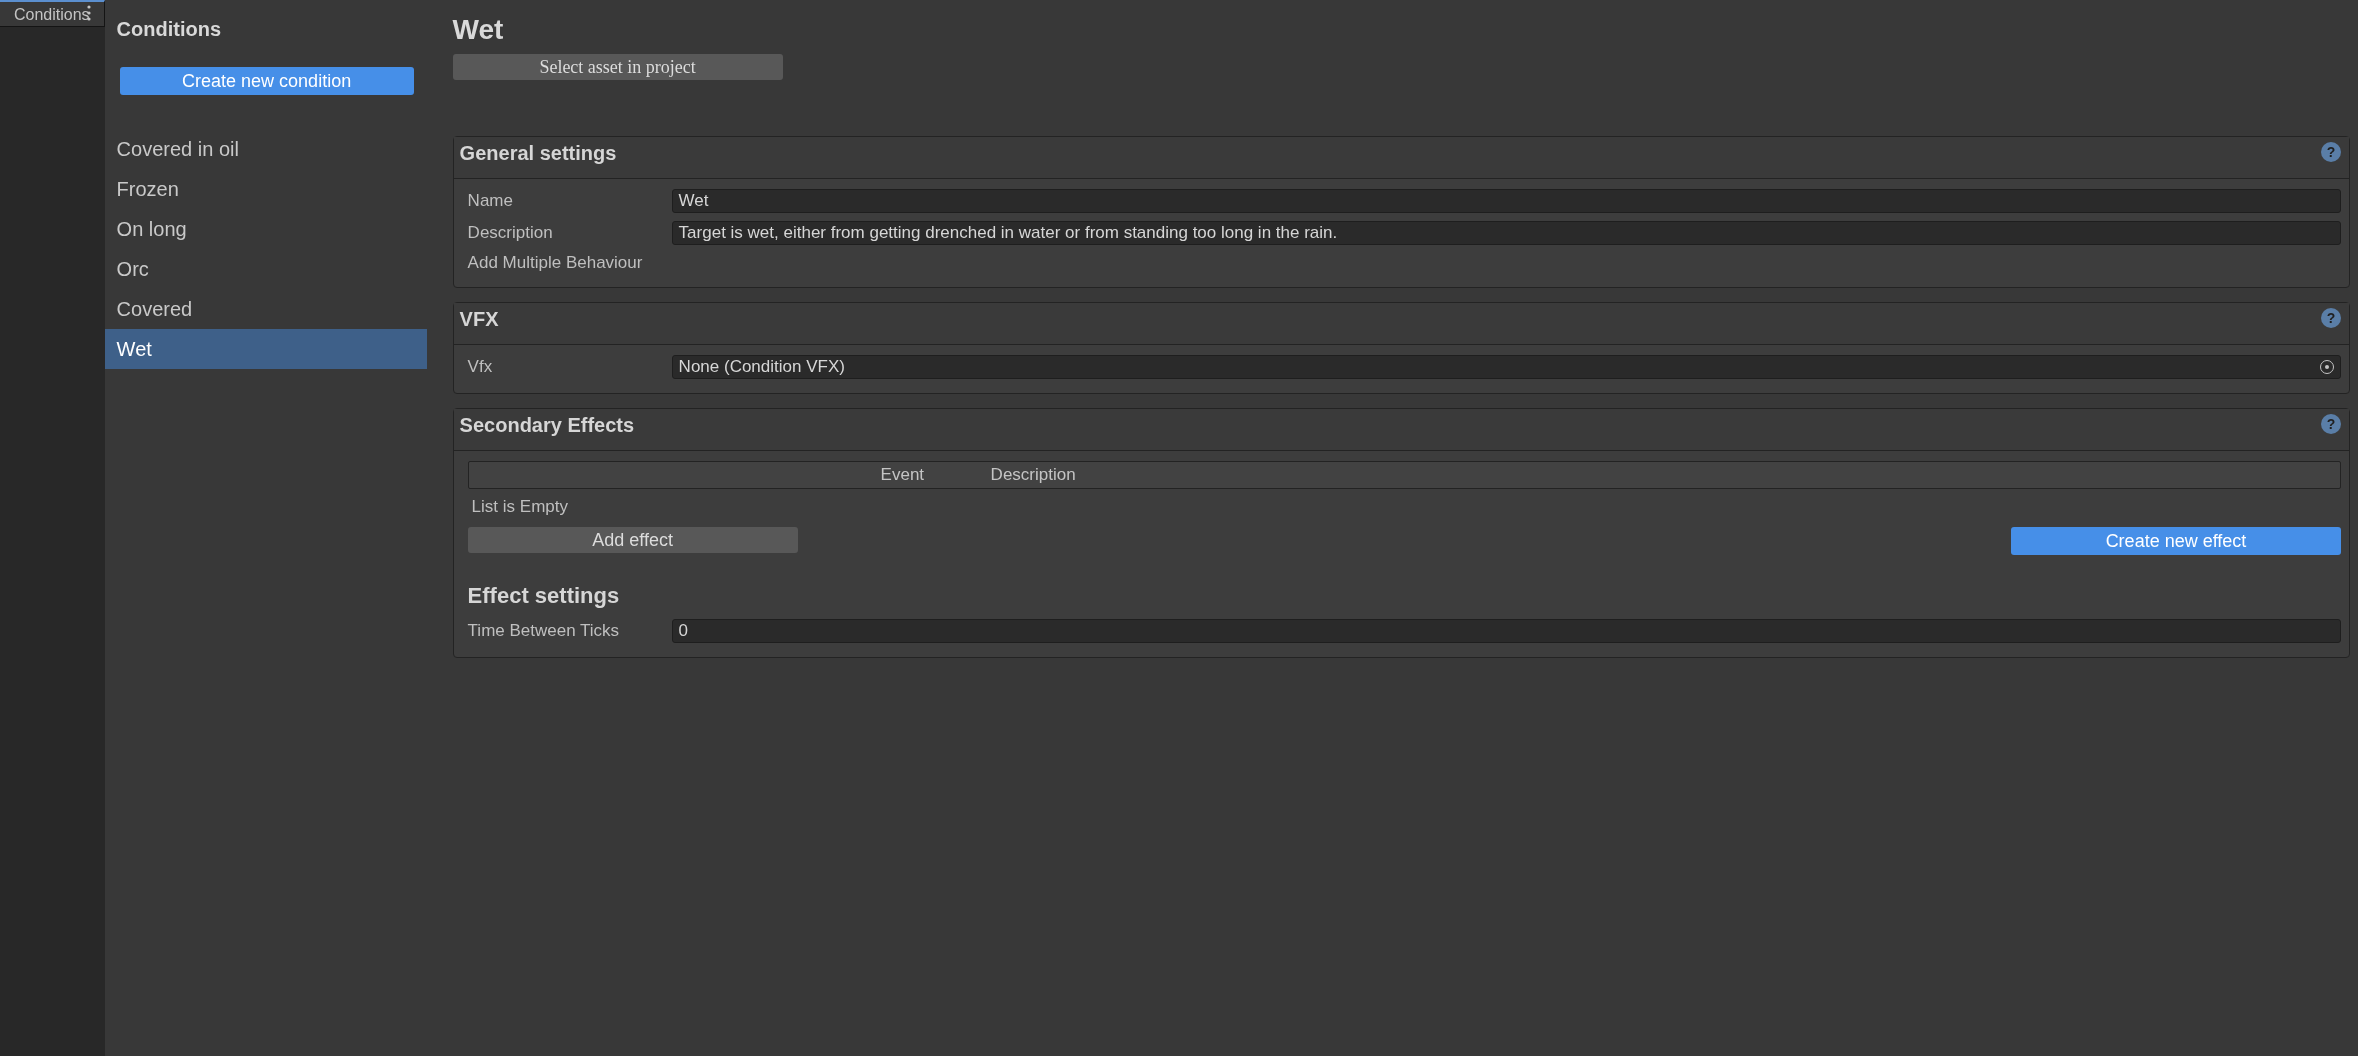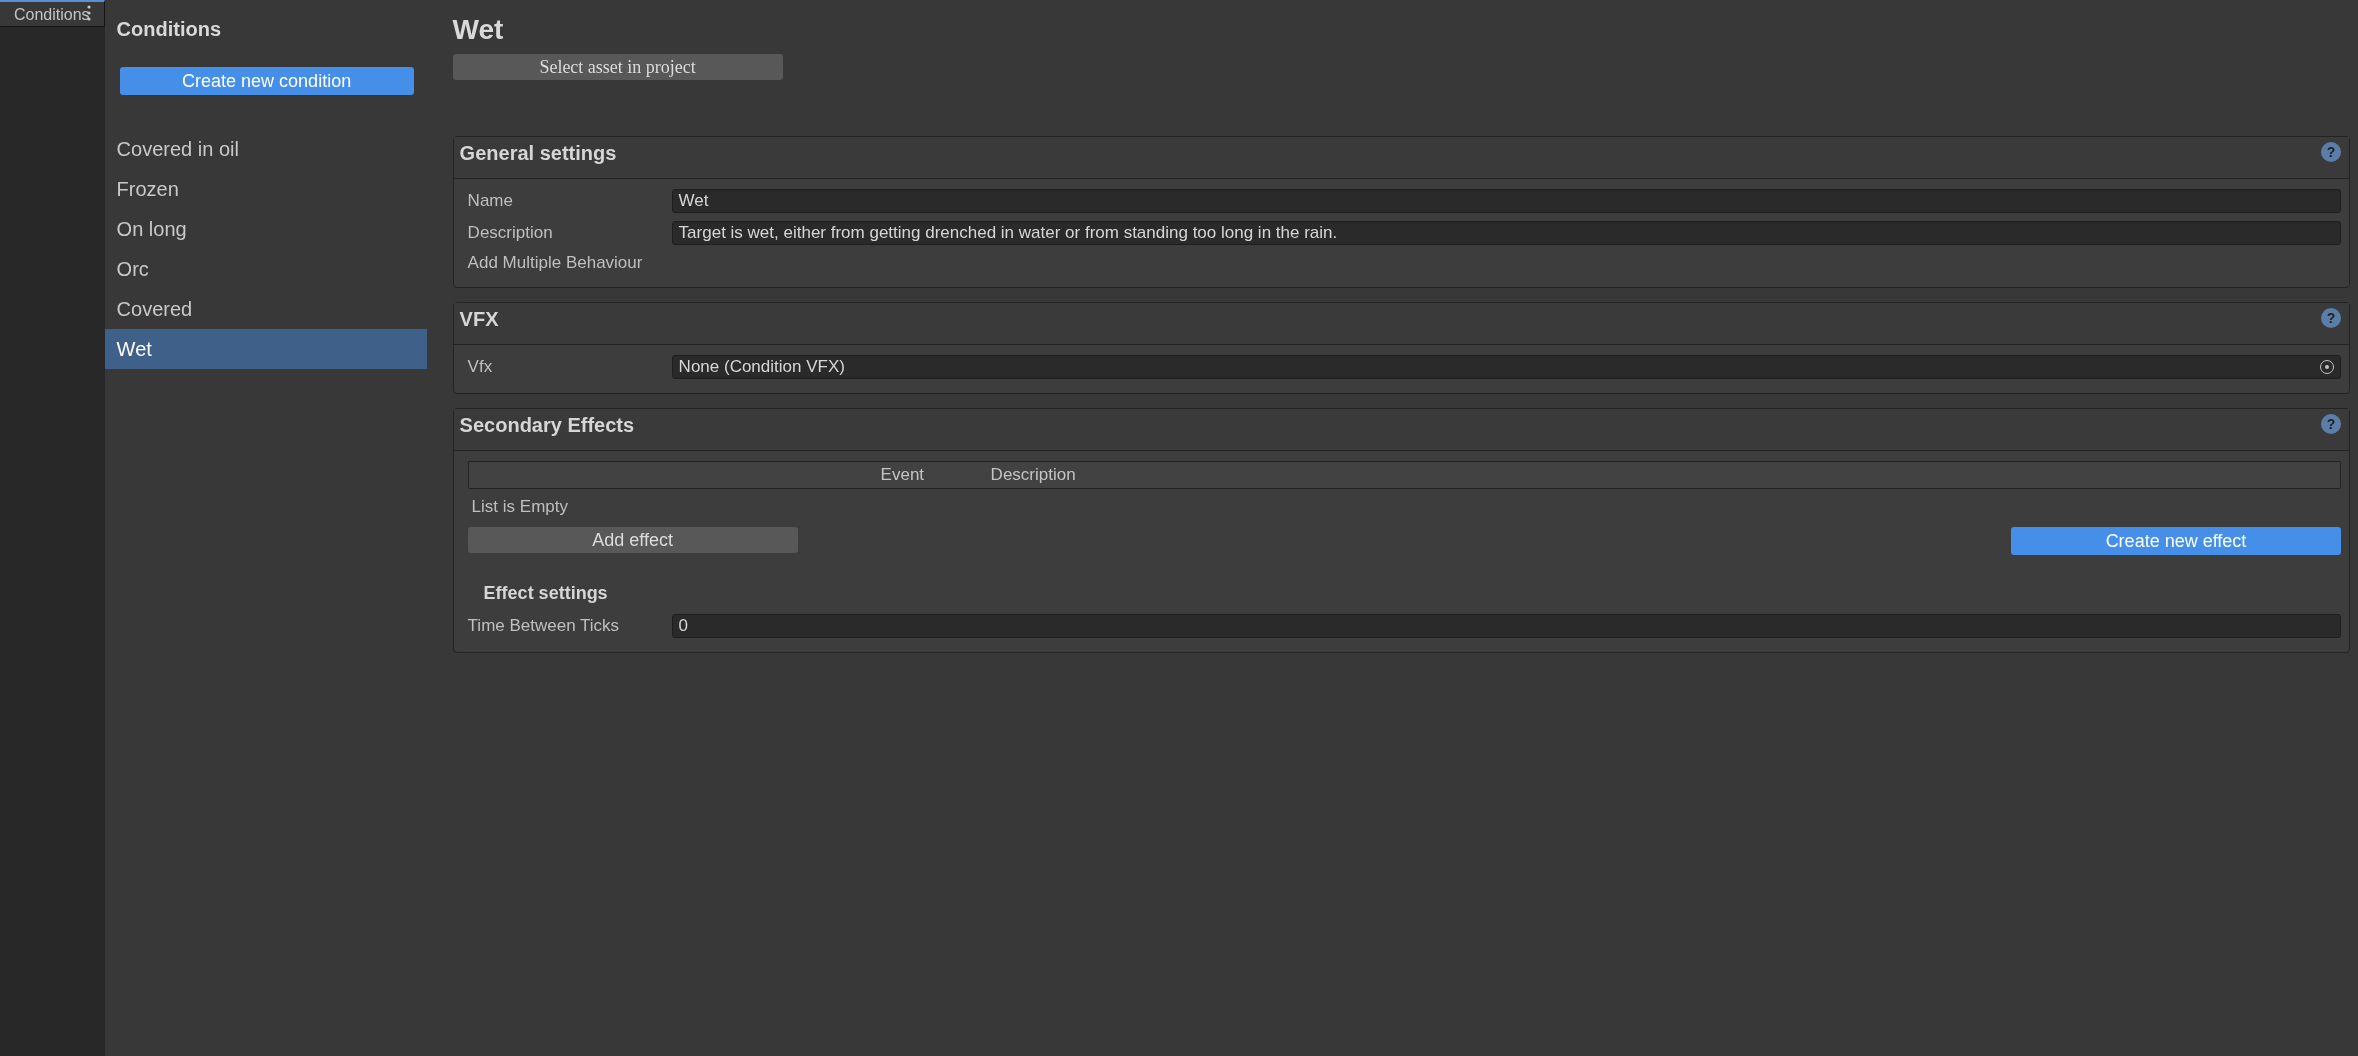--- a/index.html
+++ b/index.html
@@ -260,24 +260,24 @@
     display: flex;
     justify-content: space-between;
     gap: 12px;
     margin-bottom: 28px;
   }
   .sfx-actions .btn-grey,
   .sfx-actions .btn-primary {
     width: 330px;
   }
   .subheader {
-    font-size: 18px;
+    font-size: 22px;
     font-weight: 700;
     color: #d6d6d6;
-    margin: 4px 0 10px 16px;
+    margin: 4px 0 10px 0;
   }
 </style>
 </head>
 <body>
 
 <div class="root">
 
   <div class="tabbar">
     <div class="tab">
       <span>Conditions</span>

